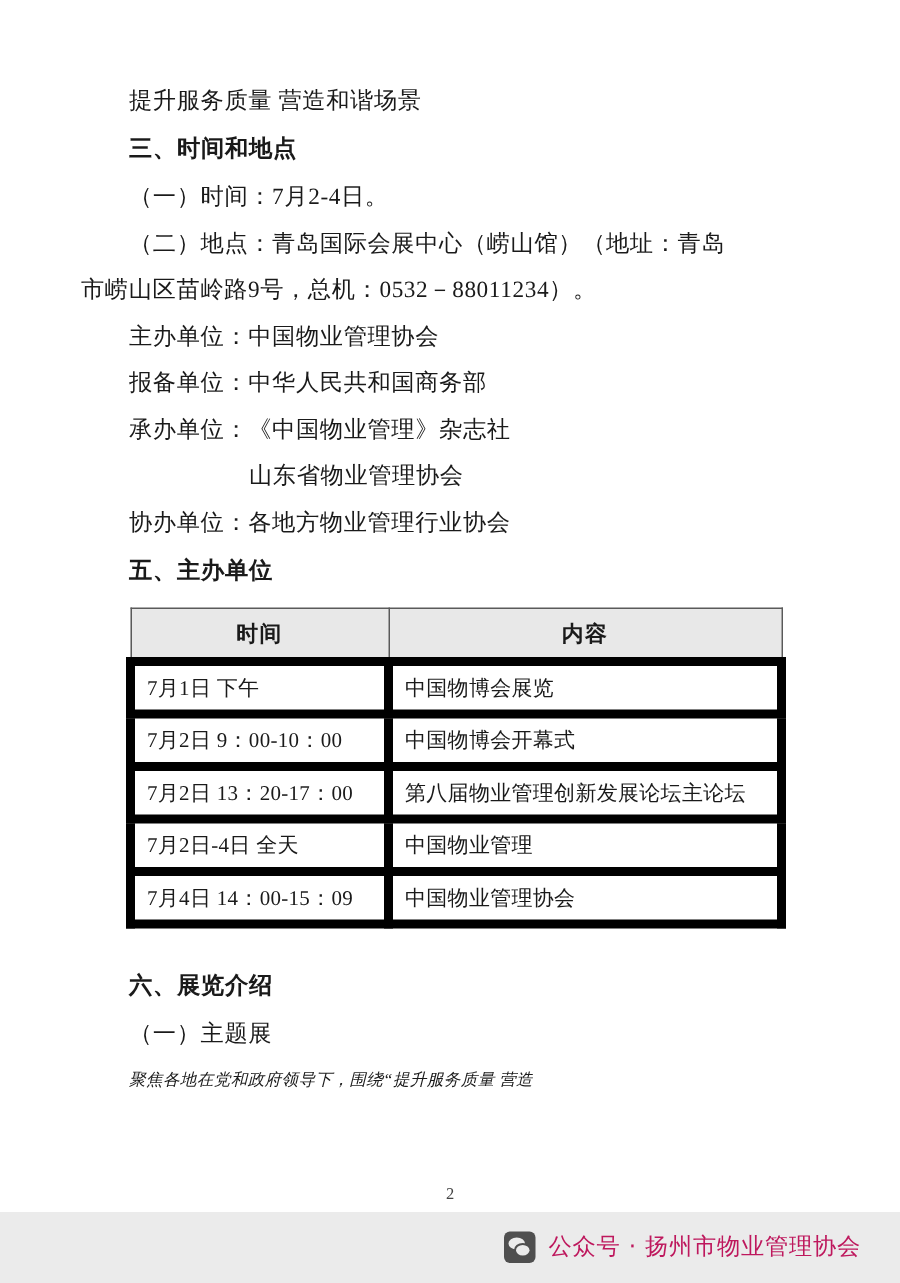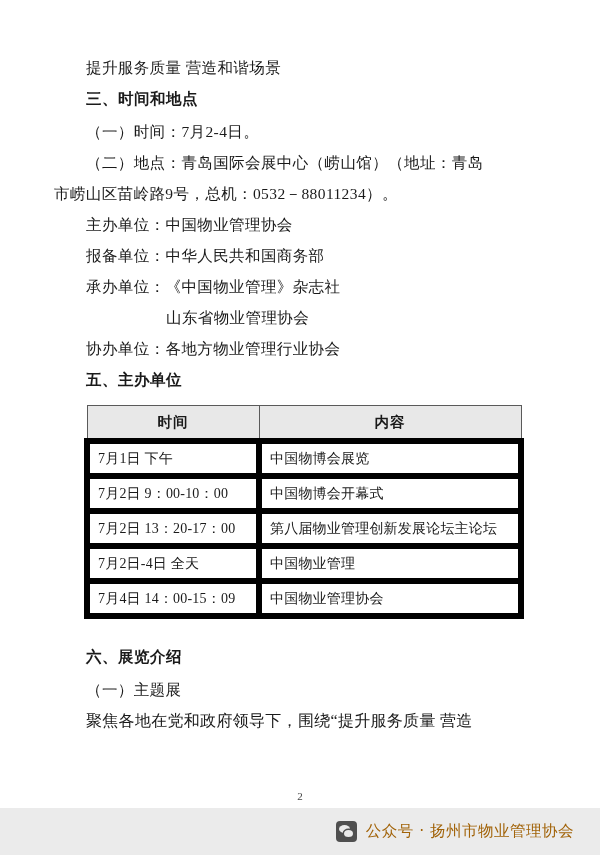--- a/index.html
+++ b/index.html
@@ -33,23 +33,24 @@
     font-weight: bold;
     font-size: 15.5px;
     line-height: 33px;
     padding-left: 32px;
     letter-spacing: 0.5px;
   }
   .sub-head {
     padding-left: 32px;
   }
   .body-para {
-    font-size: 16px;
+    font-size: 11px;
     line-height: 31px;
     letter-spacing: 0.3px;
+    font-style: italic;
   }
   .para-indent {
     text-indent: 32px;
   }
   table.schedule {
     border-collapse: collapse;
     margin: 8px 0 22px 30px;
     width: 434px;
     table-layout: fixed;
   }
@@ -121,21 +122,21 @@
     width: 9px;
     height: 7px;
     border-radius: 50%;
     background: #ebebeb;
     left: 8px;
     top: 9px;
     box-shadow: 0 0 0 1.4px #4f4f4f;
   }
   .footer-text {
     font-size: 15.5px;
-    color: #a16207;
+    color: #be185d;
     font-family: "DejaVu Sans", "Liberation Sans", sans-serif;
     letter-spacing: 0.5px;
   }
 </style>
 </head>
 <body>
 
 <div class="page">
 
   <div class="line sub-head">提升服务质量 营造和谐场景</div>

